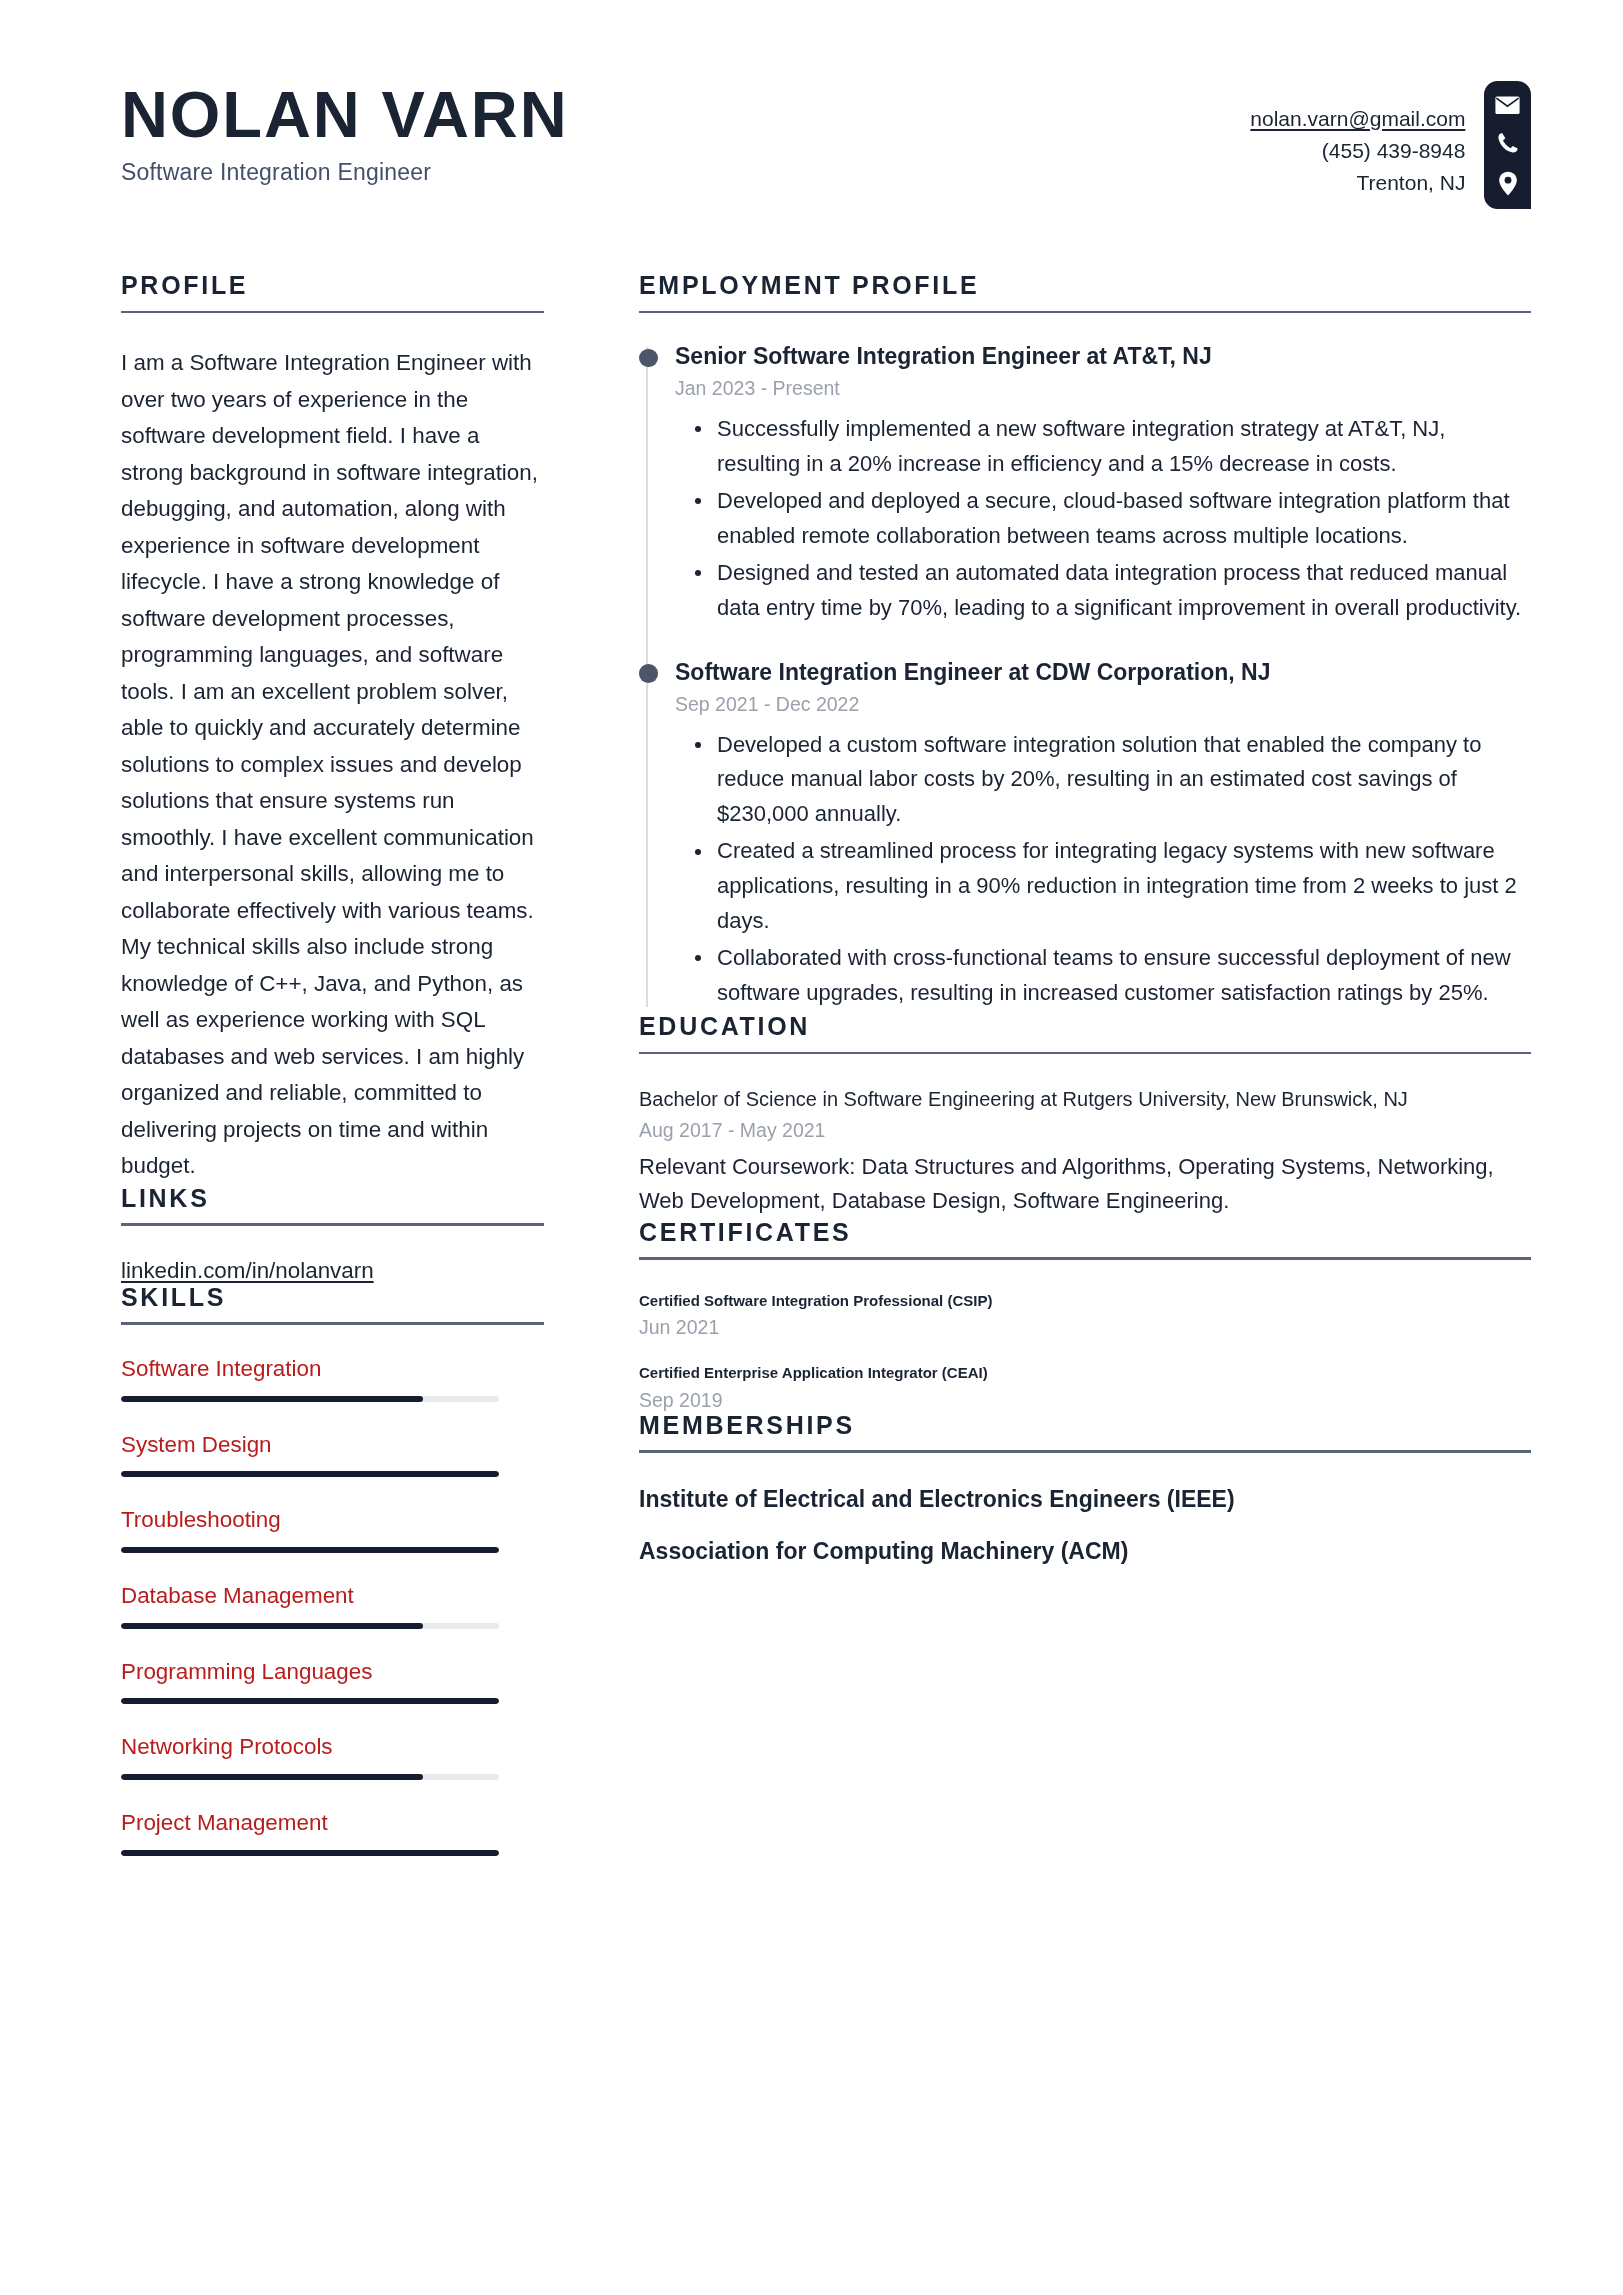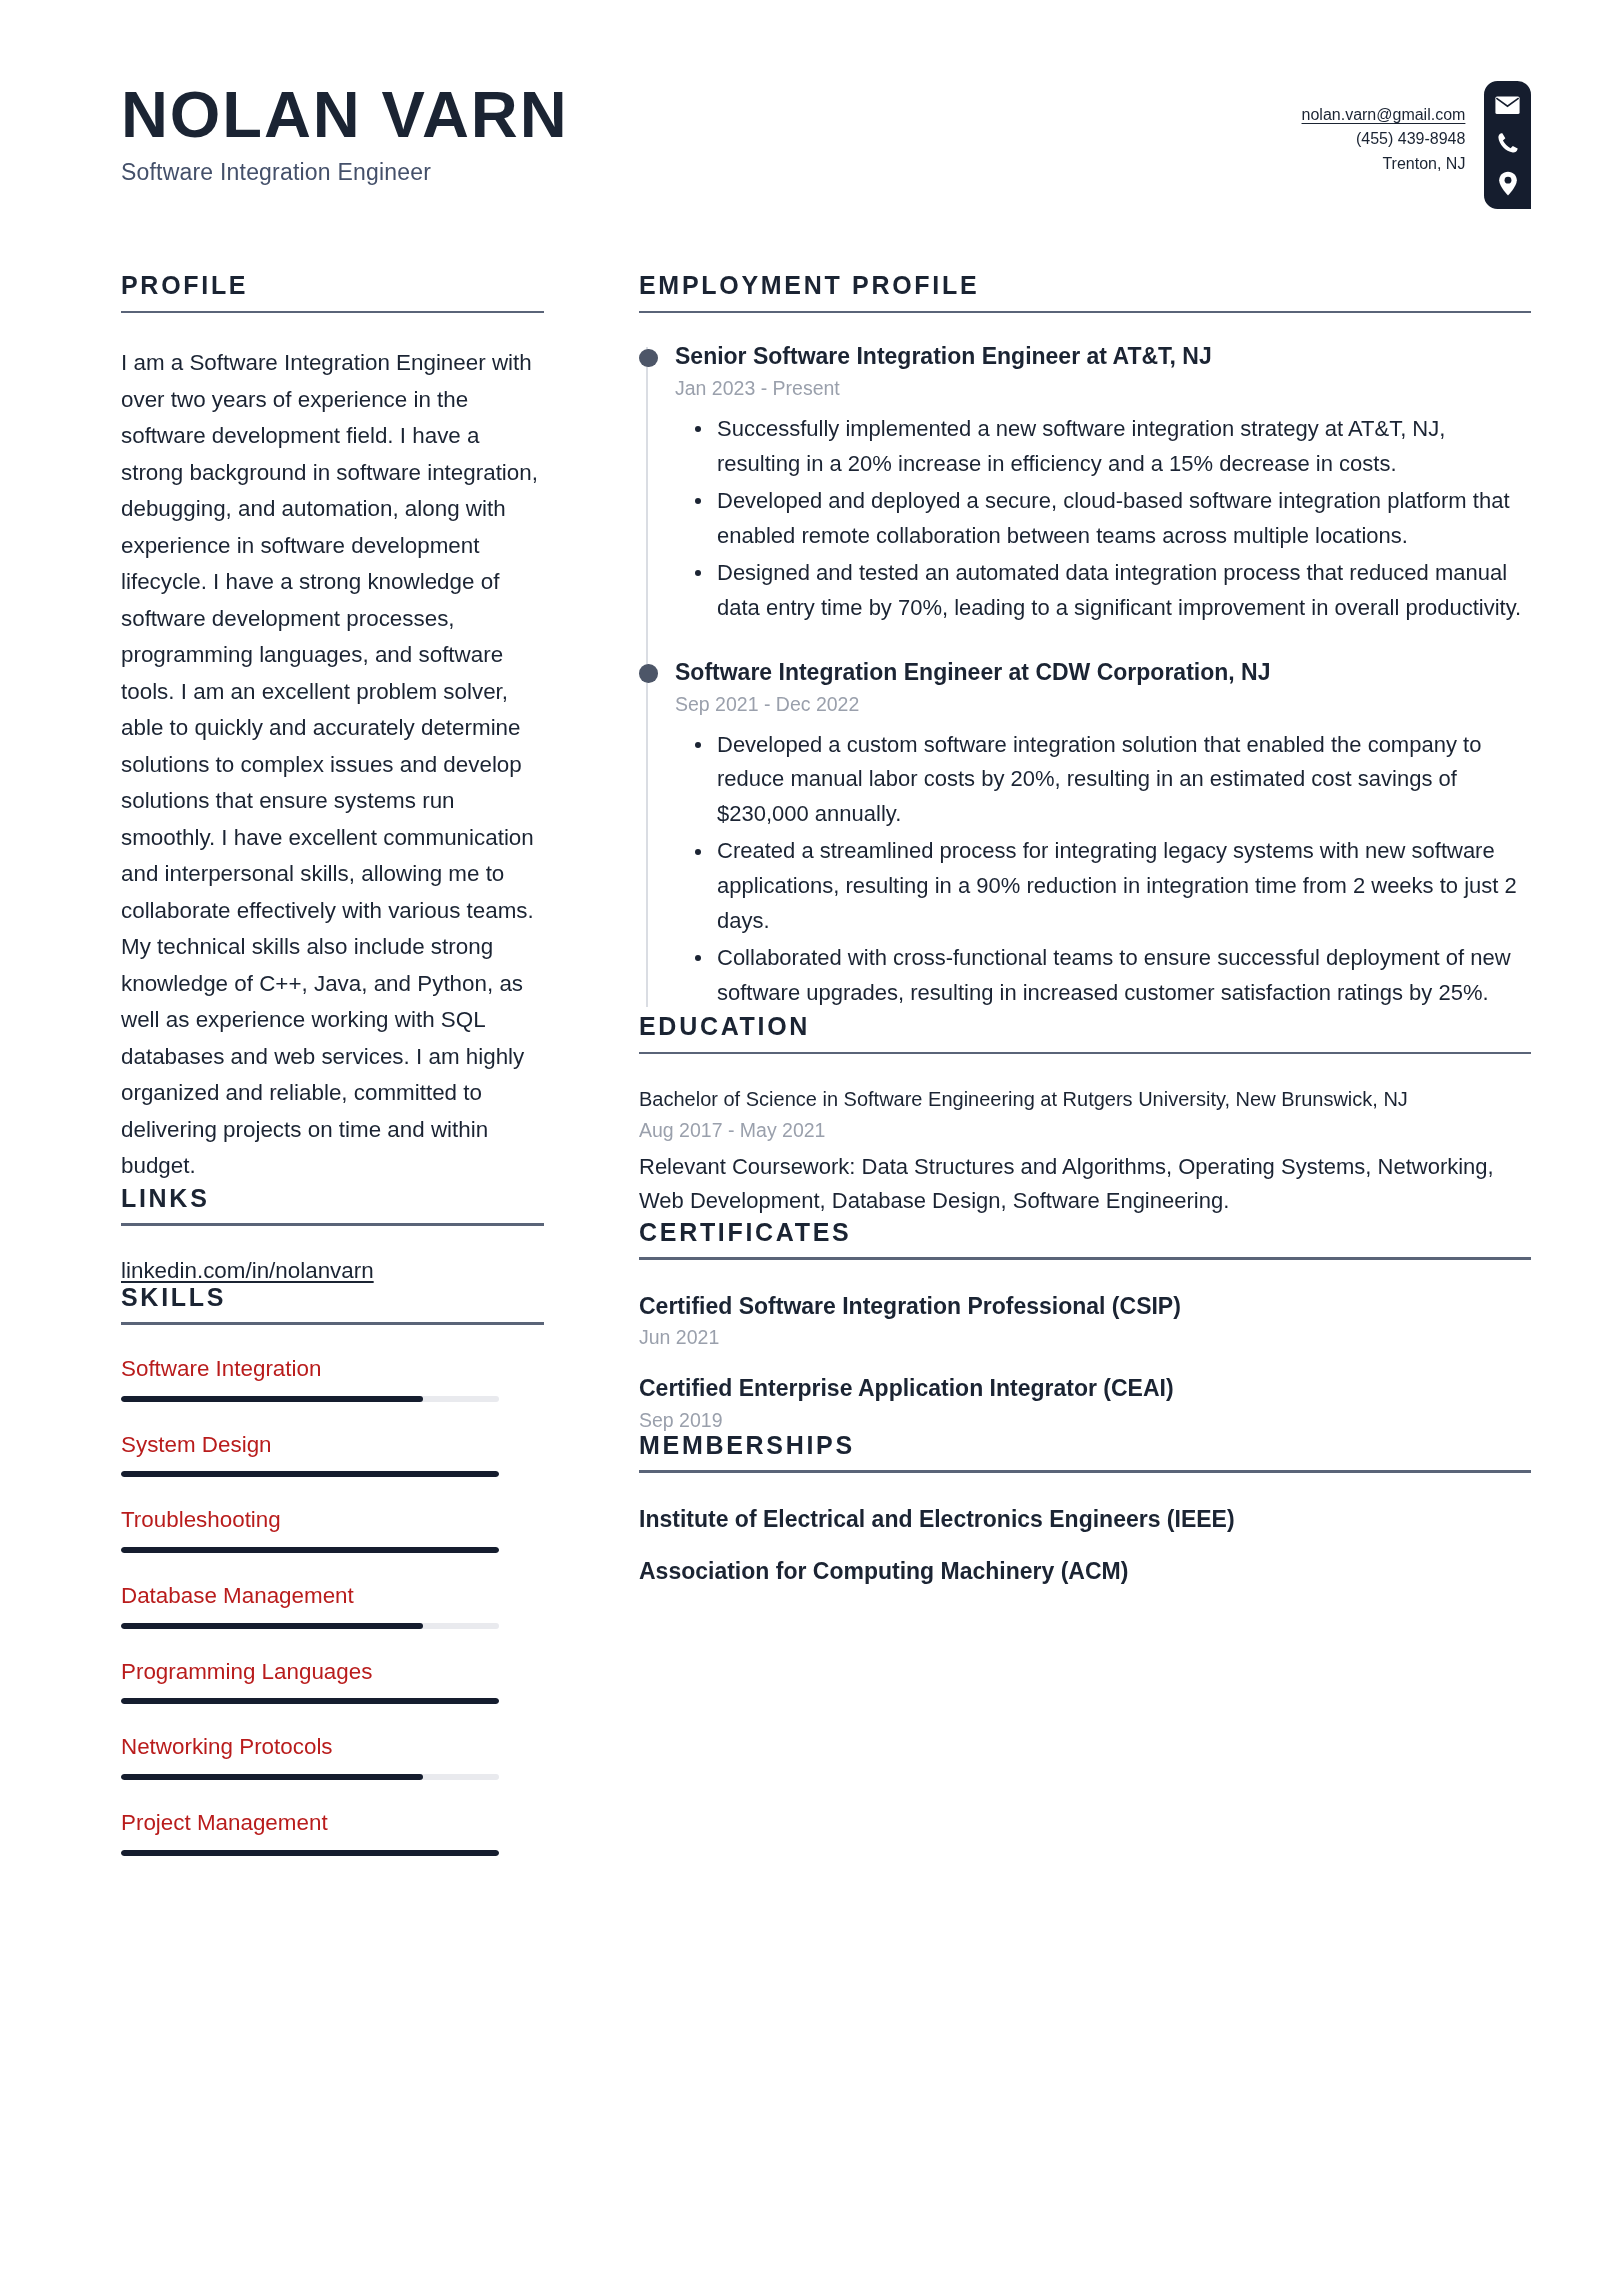--- a/index.html
+++ b/index.html
@@ -52,21 +52,21 @@
   .contact-wrap {
     display: flex;
     align-items: flex-start;
     padding-right: 0;
   }
 
   .contact-lines {
     text-align: right;
     padding-top: 22px;
     padding-right: 18.6px;
-    font-size: 16px;
+    font-size: 21px;
     line-height: 1.52;
     color: #1b2433;
   }
 
   .contact-lines .email {
     text-decoration: underline;
     text-underline-offset: 2.5px;
     color: #1b2433;
   }
 
@@ -246,21 +246,21 @@
     margin-top: 8.5px;
     font-size: 22px;
     line-height: 1.55;
     color: #1b2433;
   }
 
   .cert-block { margin-top: 56px; }
   .cert-entry { margin-top: 32px; }
   .cert-entry + .cert-entry { margin-top: 24.5px; }
   .cert-name {
-    font-size: 23px;
+    font-size: 15px;
     font-weight: 700;
     color: #1b2433;
     line-height: 1.25;
   }
   .cert-date {
     margin-top: 6px;
     font-size: 19.5px;
     color: #9aa0ac;
   }
 

